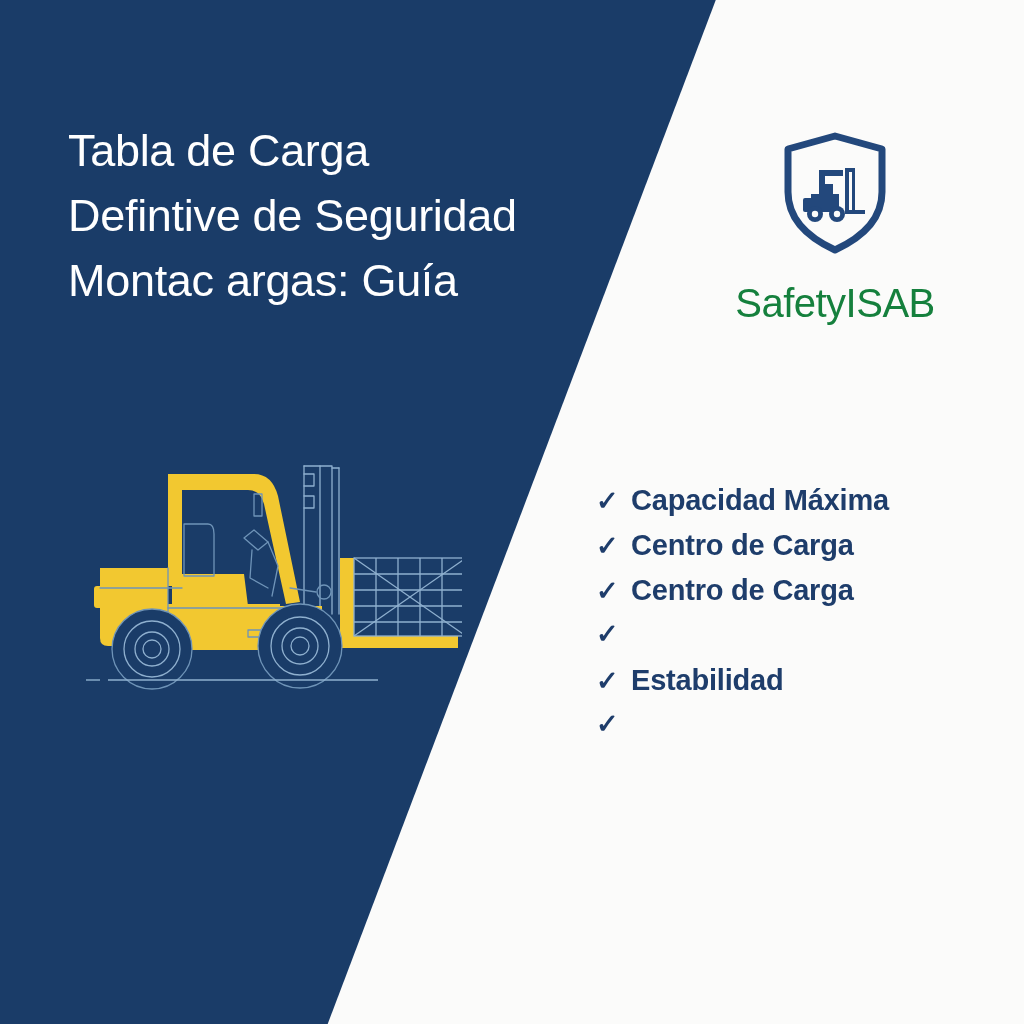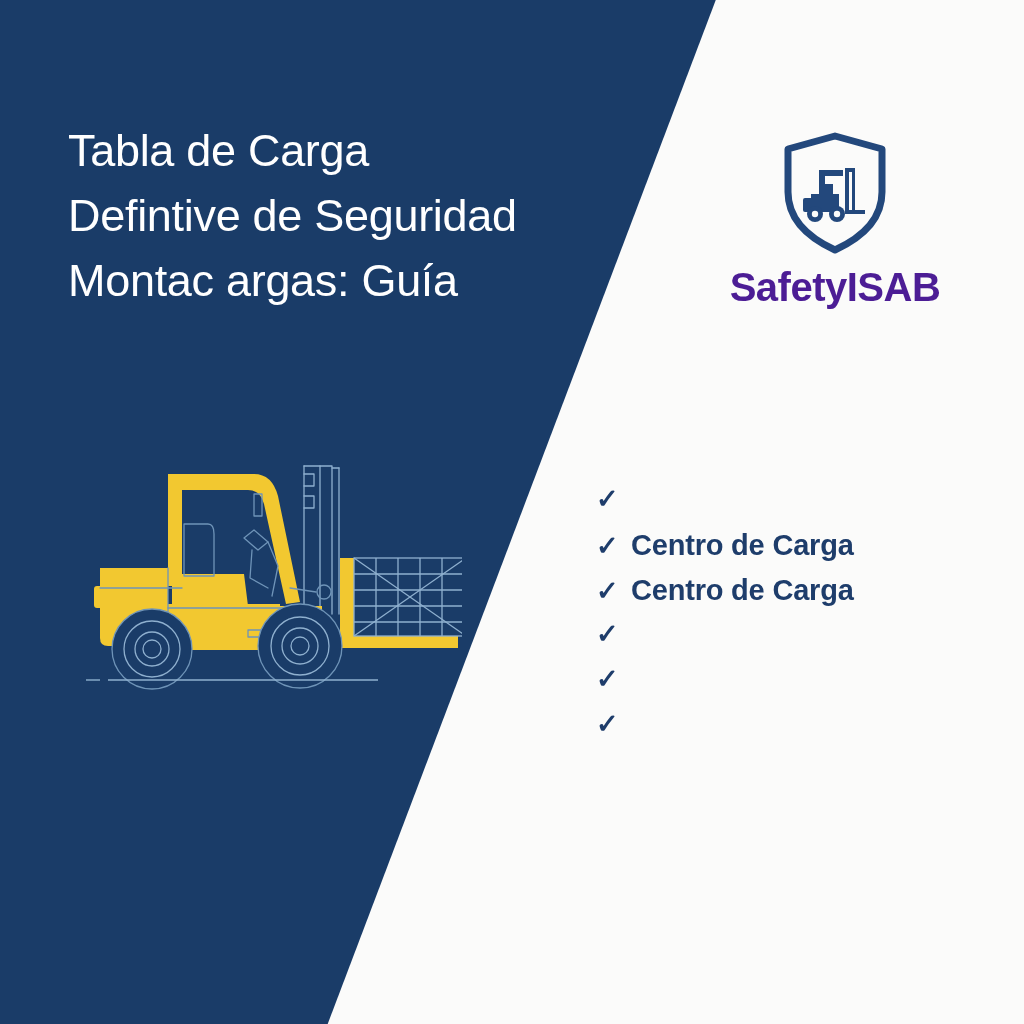--- a/index.html
+++ b/index.html
@@ -61,24 +61,24 @@
     z-index: 5;
     text-align: center;
   }
   .shield-icon-wrap {
     display: block;
     margin: 0 auto;
     width: 108px;
     height: 122px;
   }
   .wordmark {
-    margin-top: 12px;
-    color: #4c1d95;
+    margin-top: 28px;
+    color: #15803d;
     font-size: 40px;
-    font-weight: bold;
+    font-weight: normal;
     letter-spacing: -0.5px;
     line-height: 1.05;
   }
 
   
   .forklift-block {
     position: absolute;
     left: 72px;
     top: 446px;
     width: 390px;
@@ -251,38 +251,40 @@
         <line x1="14" y1="234" x2="28" y2="234"></line>
         <line x1="36" y1="234" x2="306" y2="234"></line>
       </g>
     </svg>
   </div>
 
   <div class="checklist">
 
     <div class="check-item">
       <span class="check-icon">✓</span>
+      <span class="check-label">Capacidad Máxima</span>
     </div>
 
     <div class="check-item">
       <span class="check-icon">✓</span>
       <span class="check-label">Centro de Carga</span>
     </div>
 
     <div class="check-item">
       <span class="check-icon">✓</span>
       <span class="check-label">Centro de Carga</span>
     </div>
 
     <div class="check-item">
       <span class="check-icon">✓</span>
     </div>
 
     <div class="check-item">
       <span class="check-icon">✓</span>
+      <span class="check-label">Estabilidad</span>
     </div>
 
     <div class="check-item">
       <span class="check-icon">✓</span>
     </div>
 
   </div>
 
 </div>
 

